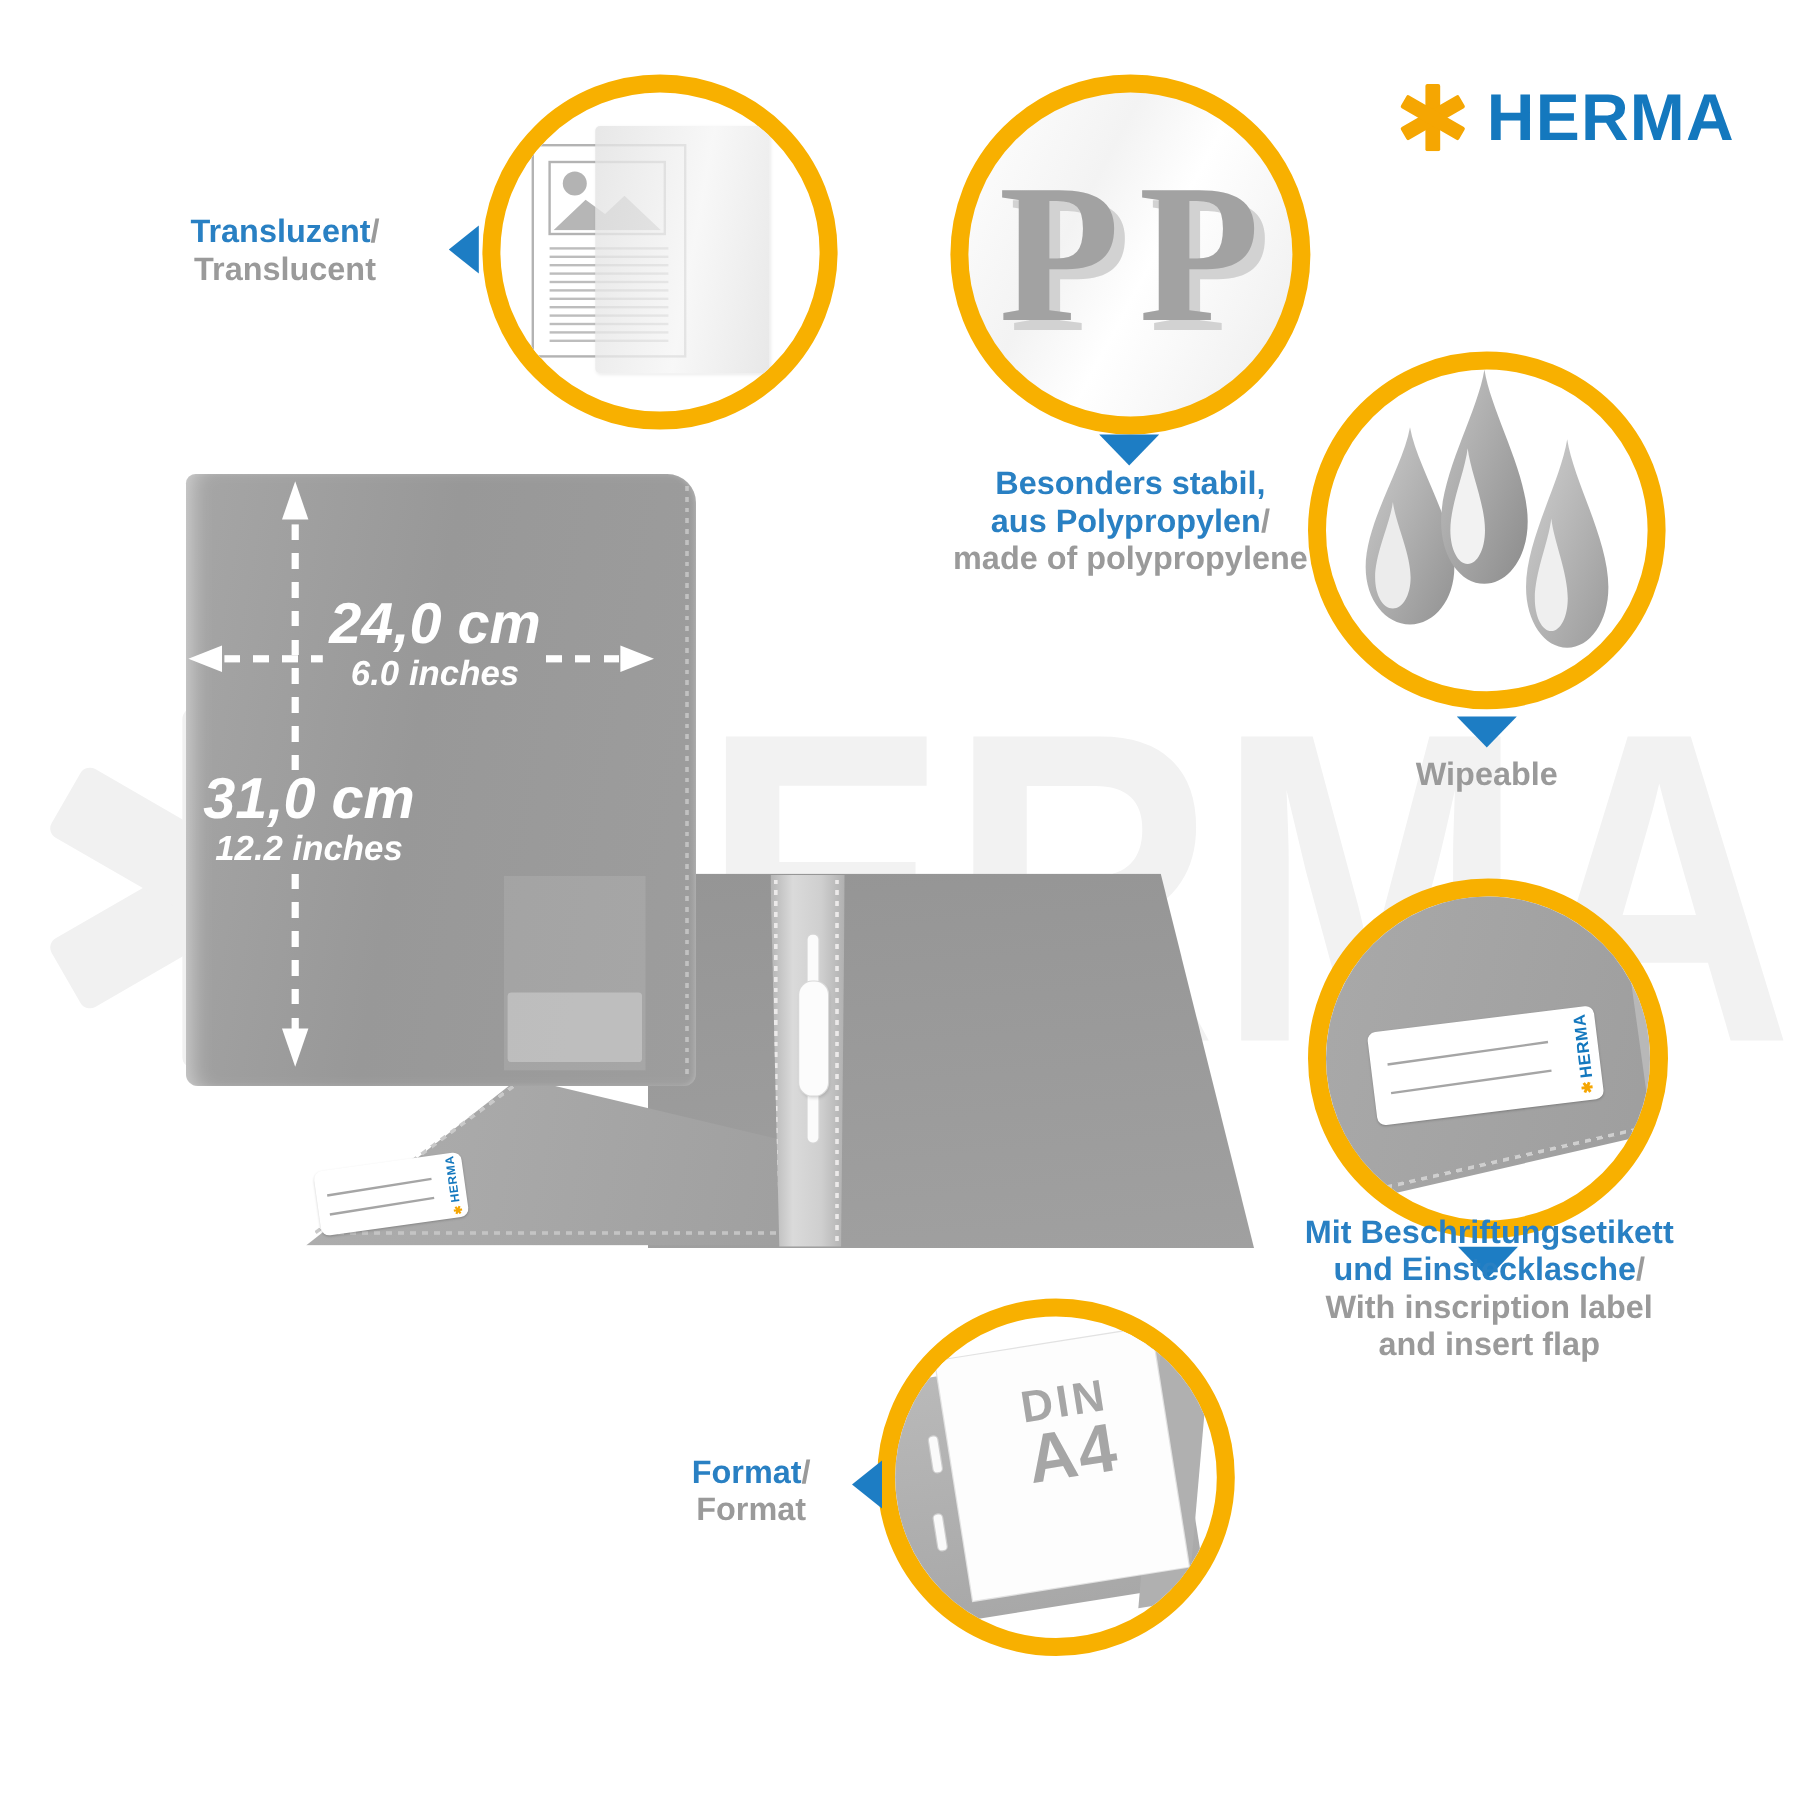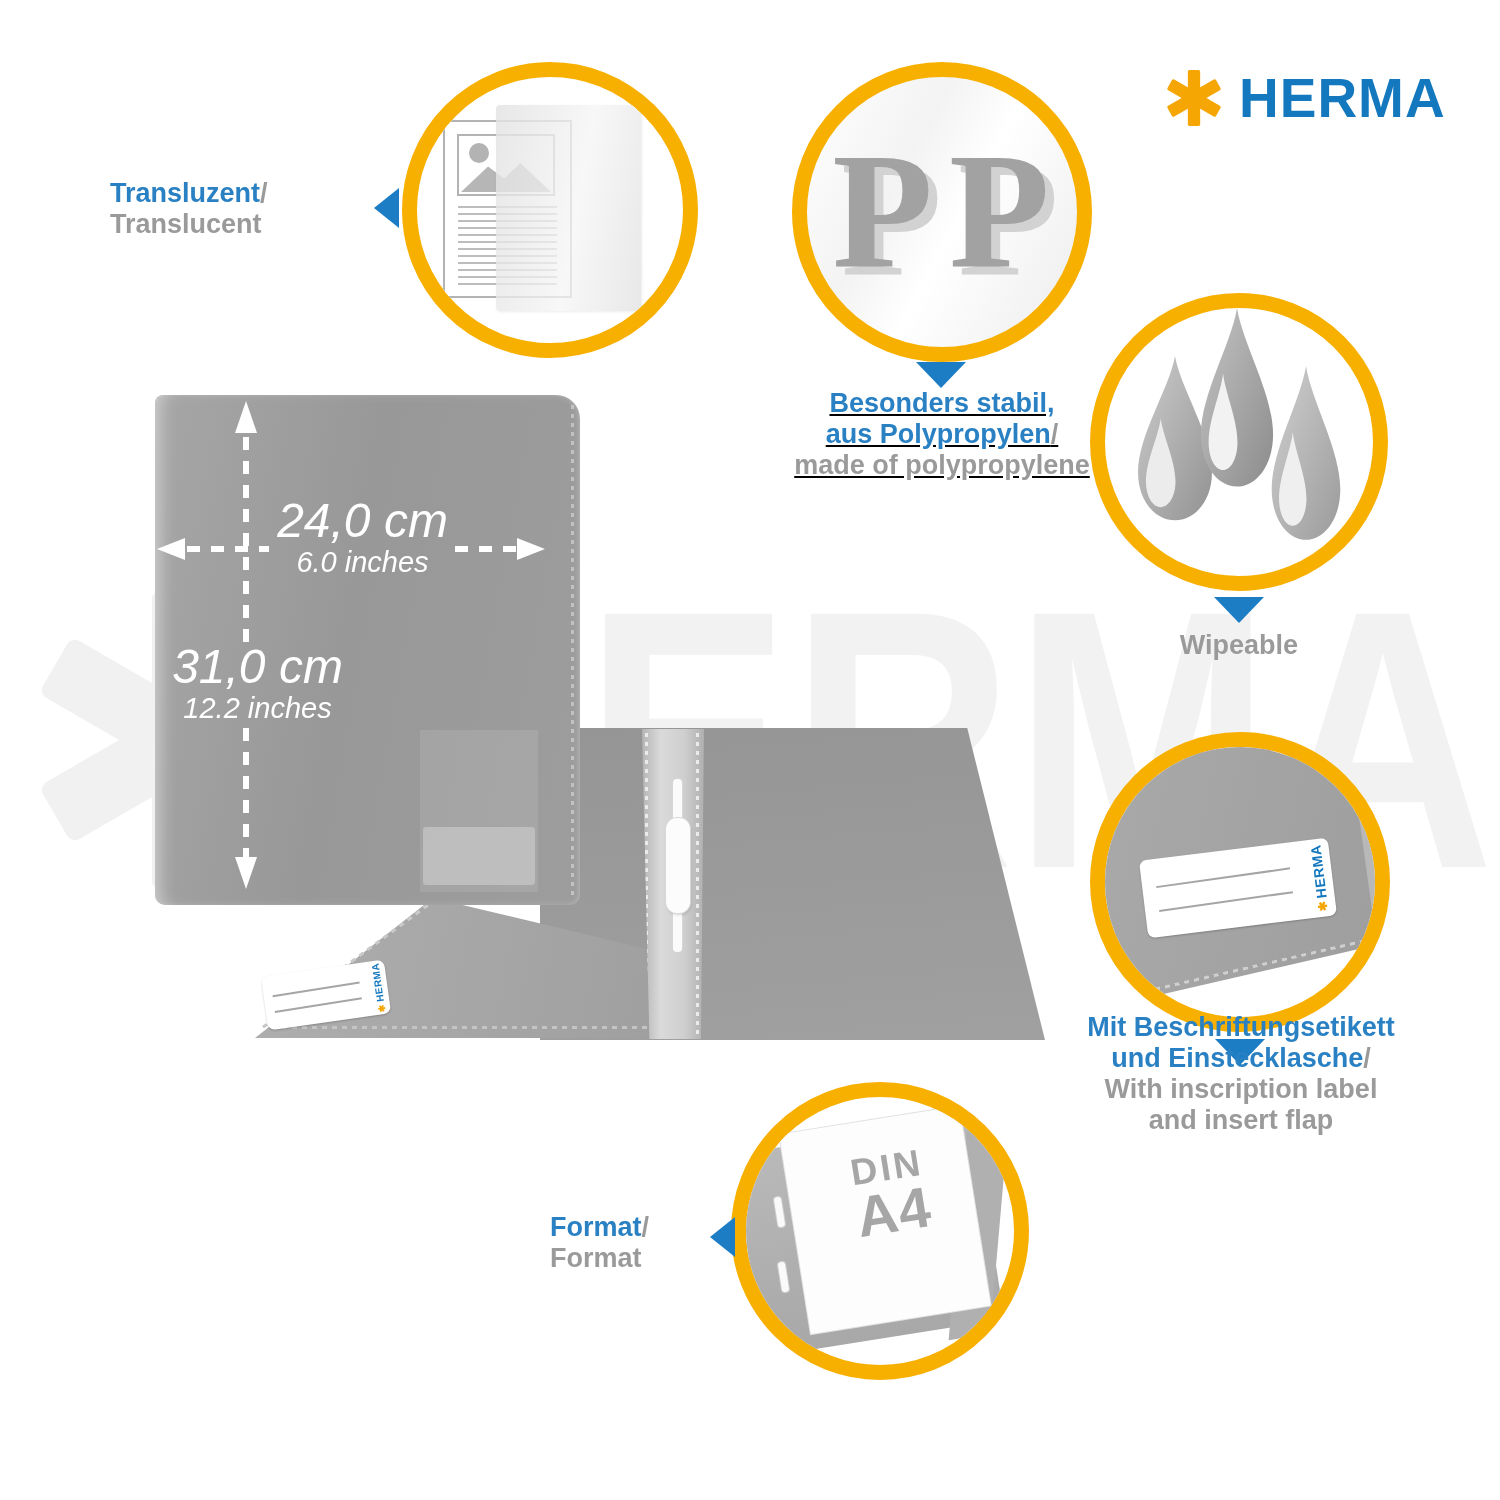--- a/index.html
+++ b/index.html
@@ -62,21 +62,21 @@
 
   .dash{position:absolute;}
   .dash-h{height:6px;background:repeating-linear-gradient(90deg,#fff 0 13px,transparent 13px 24px);}
   .dash-v{width:6px;background:repeating-linear-gradient(180deg,#fff 0 13px,transparent 13px 24px);}
   .ah{position:absolute;width:0;height:0;}
   .ah-up{border-left:11px solid transparent;border-right:11px solid transparent;border-bottom:32px solid #fff;}
   .ah-down{border-left:11px solid transparent;border-right:11px solid transparent;border-top:32px solid #fff;}
   .ah-left{border-top:11px solid transparent;border-bottom:11px solid transparent;border-right:28px solid #fff;}
   .ah-right{border-top:11px solid transparent;border-bottom:11px solid transparent;border-left:28px solid #fff;}
 
-  .dim{position:absolute;color:#fff;font-weight:normal;font-style:italic;text-align:center;line-height:1.08;}
+  .dim{position:absolute;color:#fff;font-weight:bold;font-style:italic;text-align:center;line-height:1.08;}
   .dim-big{font-size:48px;}
   .dim-small{font-size:29px;}
 
   
   .ring{position:absolute;border:15px solid #f8b000;border-radius:50%;background:#fff;
         box-sizing:border-box;overflow:hidden;z-index:5;}
   .c-translucent{left:402px;top:62px;width:296px;height:296px;}
   .c-pp{left:792px;top:62px;width:300px;height:300px;
         background:linear-gradient(118deg,#ffffff 0%,#f3f3f3 35%,#ffffff 55%,#ececec 100%);font-family:Liberation Serif, serif;}
   .c-drops{left:1090px;top:293px;width:298px;height:298px;}
@@ -135,21 +135,21 @@
   
   .tri{position:absolute;width:0;height:0;z-index:6;}
   .tri-left{border-top:20px solid transparent;border-bottom:20px solid transparent;border-right:25px solid #1d7dc4;}
   .tri-down{border-left:25px solid transparent;border-right:25px solid transparent;border-top:26px solid #1d7dc4;}
 
   
   .callout{position:absolute;font-weight:bold;font-size:27px;line-height:31px;z-index:6;}
   .callout .de{color:#2980c3;}
   .callout .en{color:#9a9a9a;}
   .callout .sep{color:#9a9a9a;}
-  .ta-r{text-align:left;}
+  .ta-r{text-align:center;}
   .ta-c{text-align:center;}
 
   
   .brand{position:absolute;left:1166px;top:66px;display:flex;align-items:center;z-index:6;}
   .brand-ast{width:56px;height:56px;margin-right:17px;}
   .brand-txt{font-size:55px;font-weight:bold;color:#1478be;letter-spacing:1px;}
 </style>
 </head>
 <body>
 
@@ -304,21 +304,21 @@
   <div class="tri tri-down" style="left:916px;top:362px;"></div>
   <div class="tri tri-down" style="left:1214px;top:597px;"></div>
   <div class="tri tri-down" style="left:1215px;top:1039px;"></div>
   <div class="tri tri-left" style="left:710px;top:1217px;"></div>
 
   <div class="callout ta-r" style="left:110px;top:178px;width:255px;">
     <div><span class="de">Transluzent</span><span class="sep">/</span></div>
     <div><span class="en">Translucent</span></div>
   </div>
 
-  <div class="callout ta-c" style="left:772px;top:388px;width:340px;text-decoration:underline;">
+  <div class="callout ta-c" style="left:772px;top:388px;width:340px;">
     <div><span class="de">Besonders stabil,</span></div>
     <div><span class="de">aus Polypropylen</span><span class="sep">/</span></div>
     <div><span class="en">made of polypropylene</span></div>
   </div>
 
   <div class="callout ta-c" style="left:1089px;top:630px;width:300px;">
     <div><span class="en">Wipeable</span></div>
   </div>
 
   <div class="callout ta-c" style="left:1046px;top:1012px;width:390px;">

